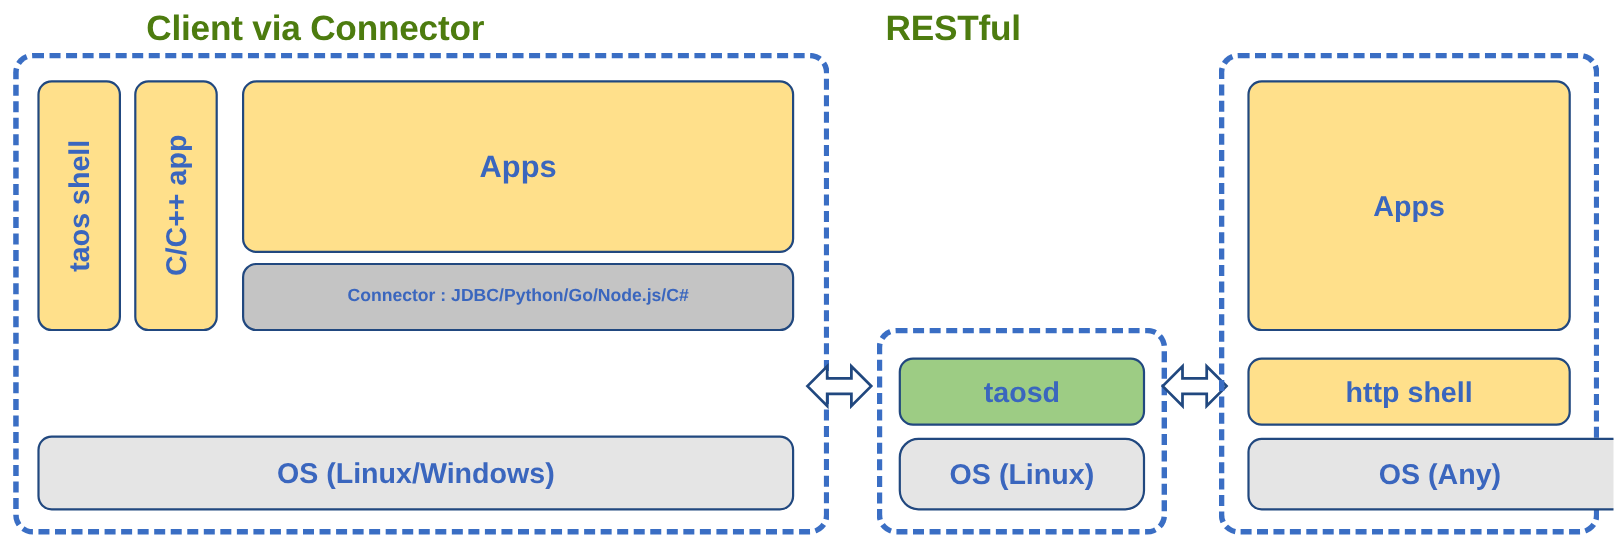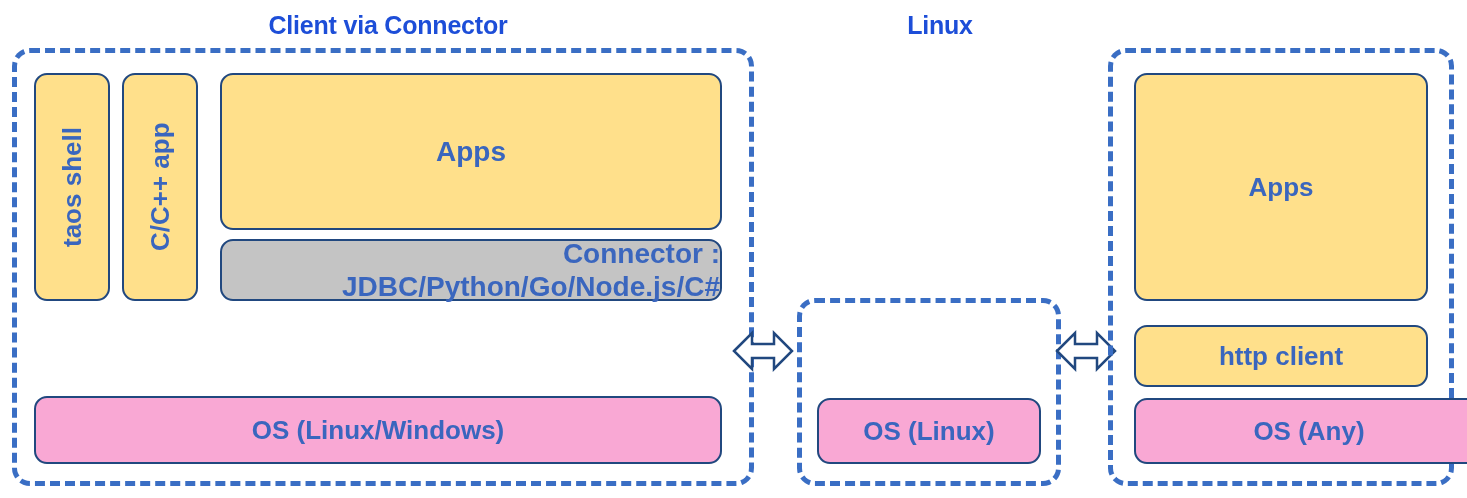--- a/index.html
+++ b/index.html
@@ -14,24 +14,24 @@
     position: relative;
     width: 1467px;
     height: 498px;
     background: #ffffff;
     overflow: hidden;
   }
 
   
   .section-title {
     position: absolute;
-    text-align: center;
-    color: #1d4ed8;
+    text-align: left;
+    color: #4d7c0f;
     font-weight: bold;
-    font-size: 25px;
+    font-size: 32px;
     line-height: 30px;
     letter-spacing: -0.2px;
     white-space: nowrap;
   }
 
   
   .dashed-group {
     position: absolute;
     border: 5px dashed #3a6ec4;
     border-radius: 18px;
@@ -48,47 +48,47 @@
     color: #3a66be;
     font-weight: bold;
     display: flex;
     align-items: center;
     justify-content: center;
     text-align: center;
     line-height: 1.18;
   }
   .box.yellow { background: #ffe08b; }
   .box.orange { background: #f4a97a; }
-  .box.blue   { background: #f9a8d4; }
+  .box.blue   { background: #e5e5e5; }
   .box.green  { background: #9dcc84; }
   .box.gray   { background: #c4c4c4; }
 
   .box.vertical {
     writing-mode: vertical-rl;
     transform: rotate(180deg);
   }
 
   .fs-28 { font-size: 28px; }
   .fs-26 { font-size: 26px; }
-  .fs-22 { font-size: 28px; text-align: right; }
+  .fs-22 { font-size: 16px; }
 
   
   .arrow {
     position: absolute;
   }
   .arrow svg { display: block; }
 </style>
 </head>
 <body>
 
 <div id="canvas">
 
   <div class="section-title" style="left:133px; top:10px; width:510px;">Client via Connector</div>
 
-  <div class="section-title" style="left:805px; top:10px; width:270px;">Linux</div>
+  <div class="section-title" style="left:805px; top:10px; width:270px;">RESTful</div>
 
 
   <div class="dashed-group" style="left:12px; top:48px; width:742px; height:438px;"></div>
 
   <div class="box yellow vertical fs-26" style="left:34px; top:73px; width:76px; height:228px;">taos shell</div>
 
   <div class="box yellow vertical fs-26" style="left:122px; top:73px; width:76px; height:228px;">C/C++ app</div>
 
   <div class="box yellow fs-28" style="left:220px; top:73px; width:502px; height:157px;">Apps</div>
 
@@ -98,32 +98,33 @@
   <div class="box blue fs-26" style="left:34px; top:396px; width:688px; height:68px;">OS (Linux/Windows)</div>
 
   <div class="arrow" style="left:732px; top:327px;">
     <svg width="62" height="48" viewBox="0 0 62 48">
       <polygon points="2,24 20,6 20,17 42,17 42,6 60,24 42,42 42,31 20,31 20,42" fill="#ffffff" stroke="#21487f" stroke-width="2.5" stroke-linejoin="miter"></polygon>
     </svg>
   </div>
 
   <div class="dashed-group" style="left:797px; top:298px; width:264px; height:188px;"></div>
 
+  <div class="box green fs-26" style="left:817px; top:325px; width:224px; height:62px;">taosd</div>
 
-  <div class="box blue fs-26" style="left:817px; top:398px; width:224px; height:66px;">OS (Linux)</div>
+  <div class="box blue fs-26" style="left:817px; top:398px; width:224px; height:66px;border-radius:18px;">OS (Linux)</div>
 
   <div class="arrow" style="left:1055px; top:327px;">
     <svg width="62" height="48" viewBox="0 0 62 48">
       <polygon points="2,24 20,6 20,17 42,17 42,6 60,24 42,42 42,31 20,31 20,42" fill="#ffffff" stroke="#21487f" stroke-width="2.5" stroke-linejoin="miter"></polygon>
     </svg>
   </div>
 
   <div class="dashed-group" style="left:1108px; top:48px; width:346px; height:438px;"></div>
 
   <div class="box yellow fs-26" style="left:1134px; top:73px; width:294px; height:228px; flex-direction:column;">
     <span>Apps</span>
   </div>
 
-  <div class="box yellow fs-26" style="left:1134px; top:325px; width:294px; height:62px;">http client</div>
+  <div class="box yellow fs-26" style="left:1134px; top:325px; width:294px; height:62px;">http shell</div>
 
   <div class="box blue fs-26" style="left:1134px; top:398px; width:350px; height:66px;">OS (Any)</div>
 
 </div>
 
 </body></html>

